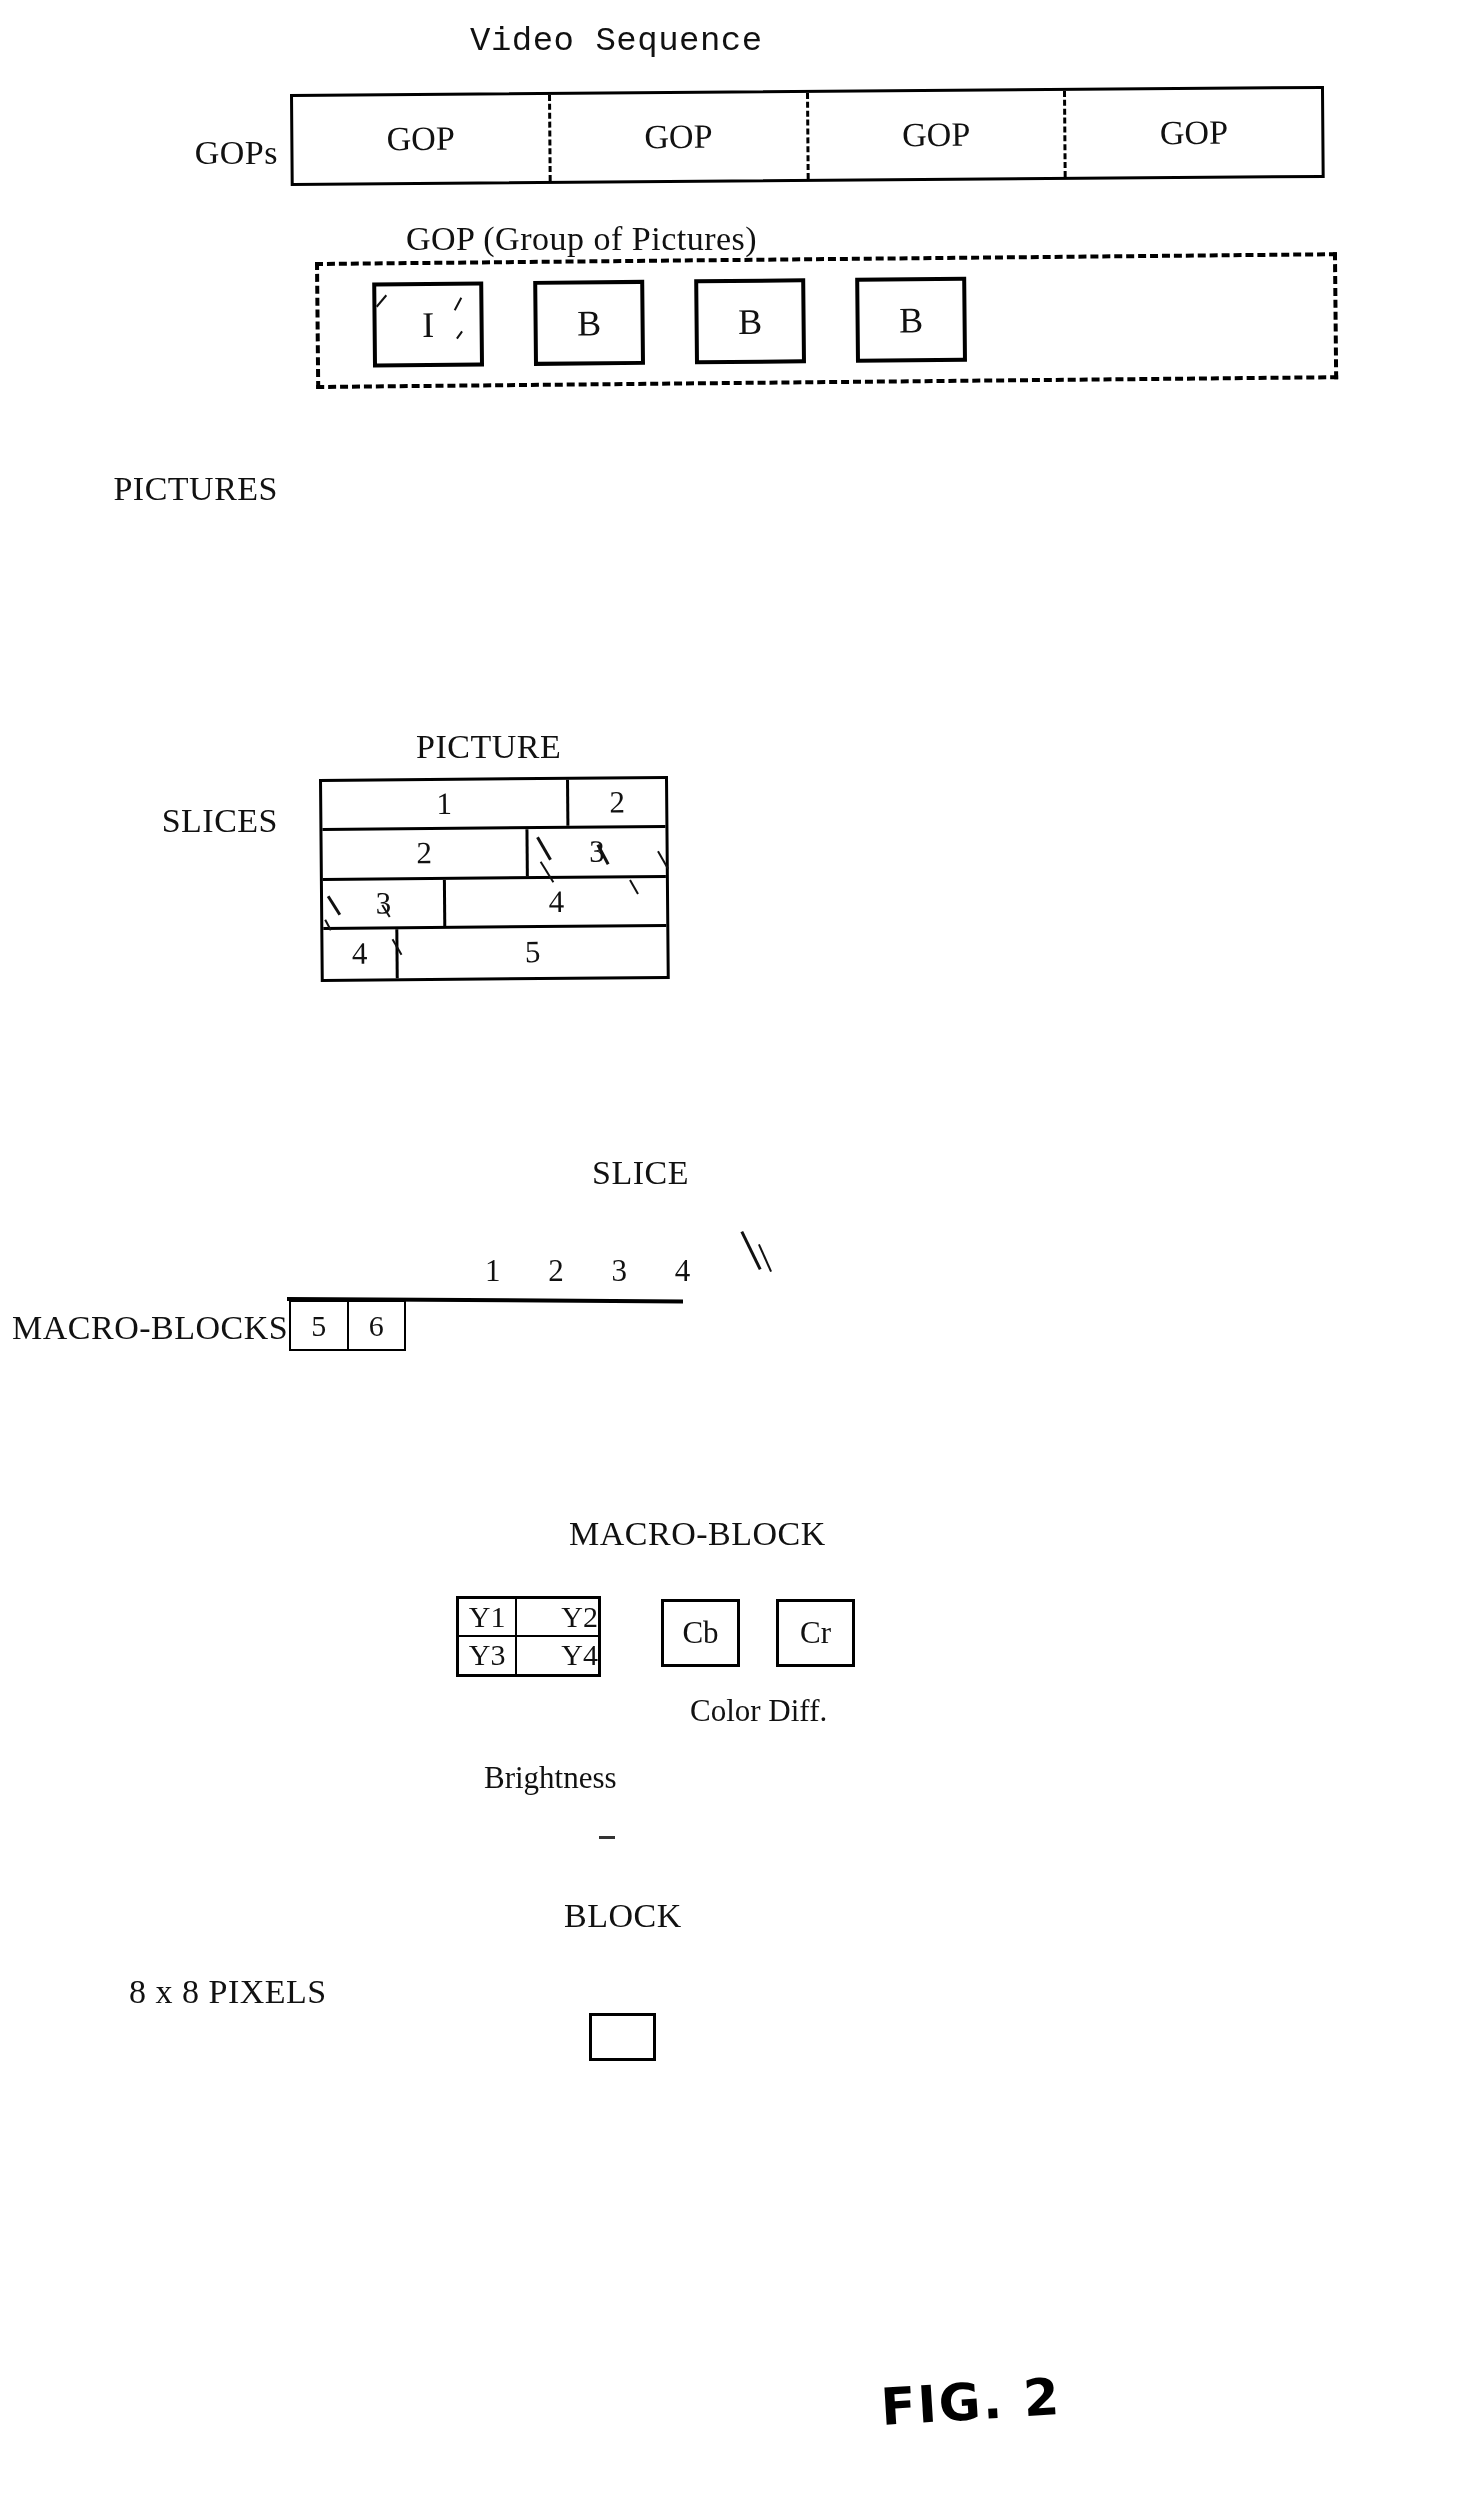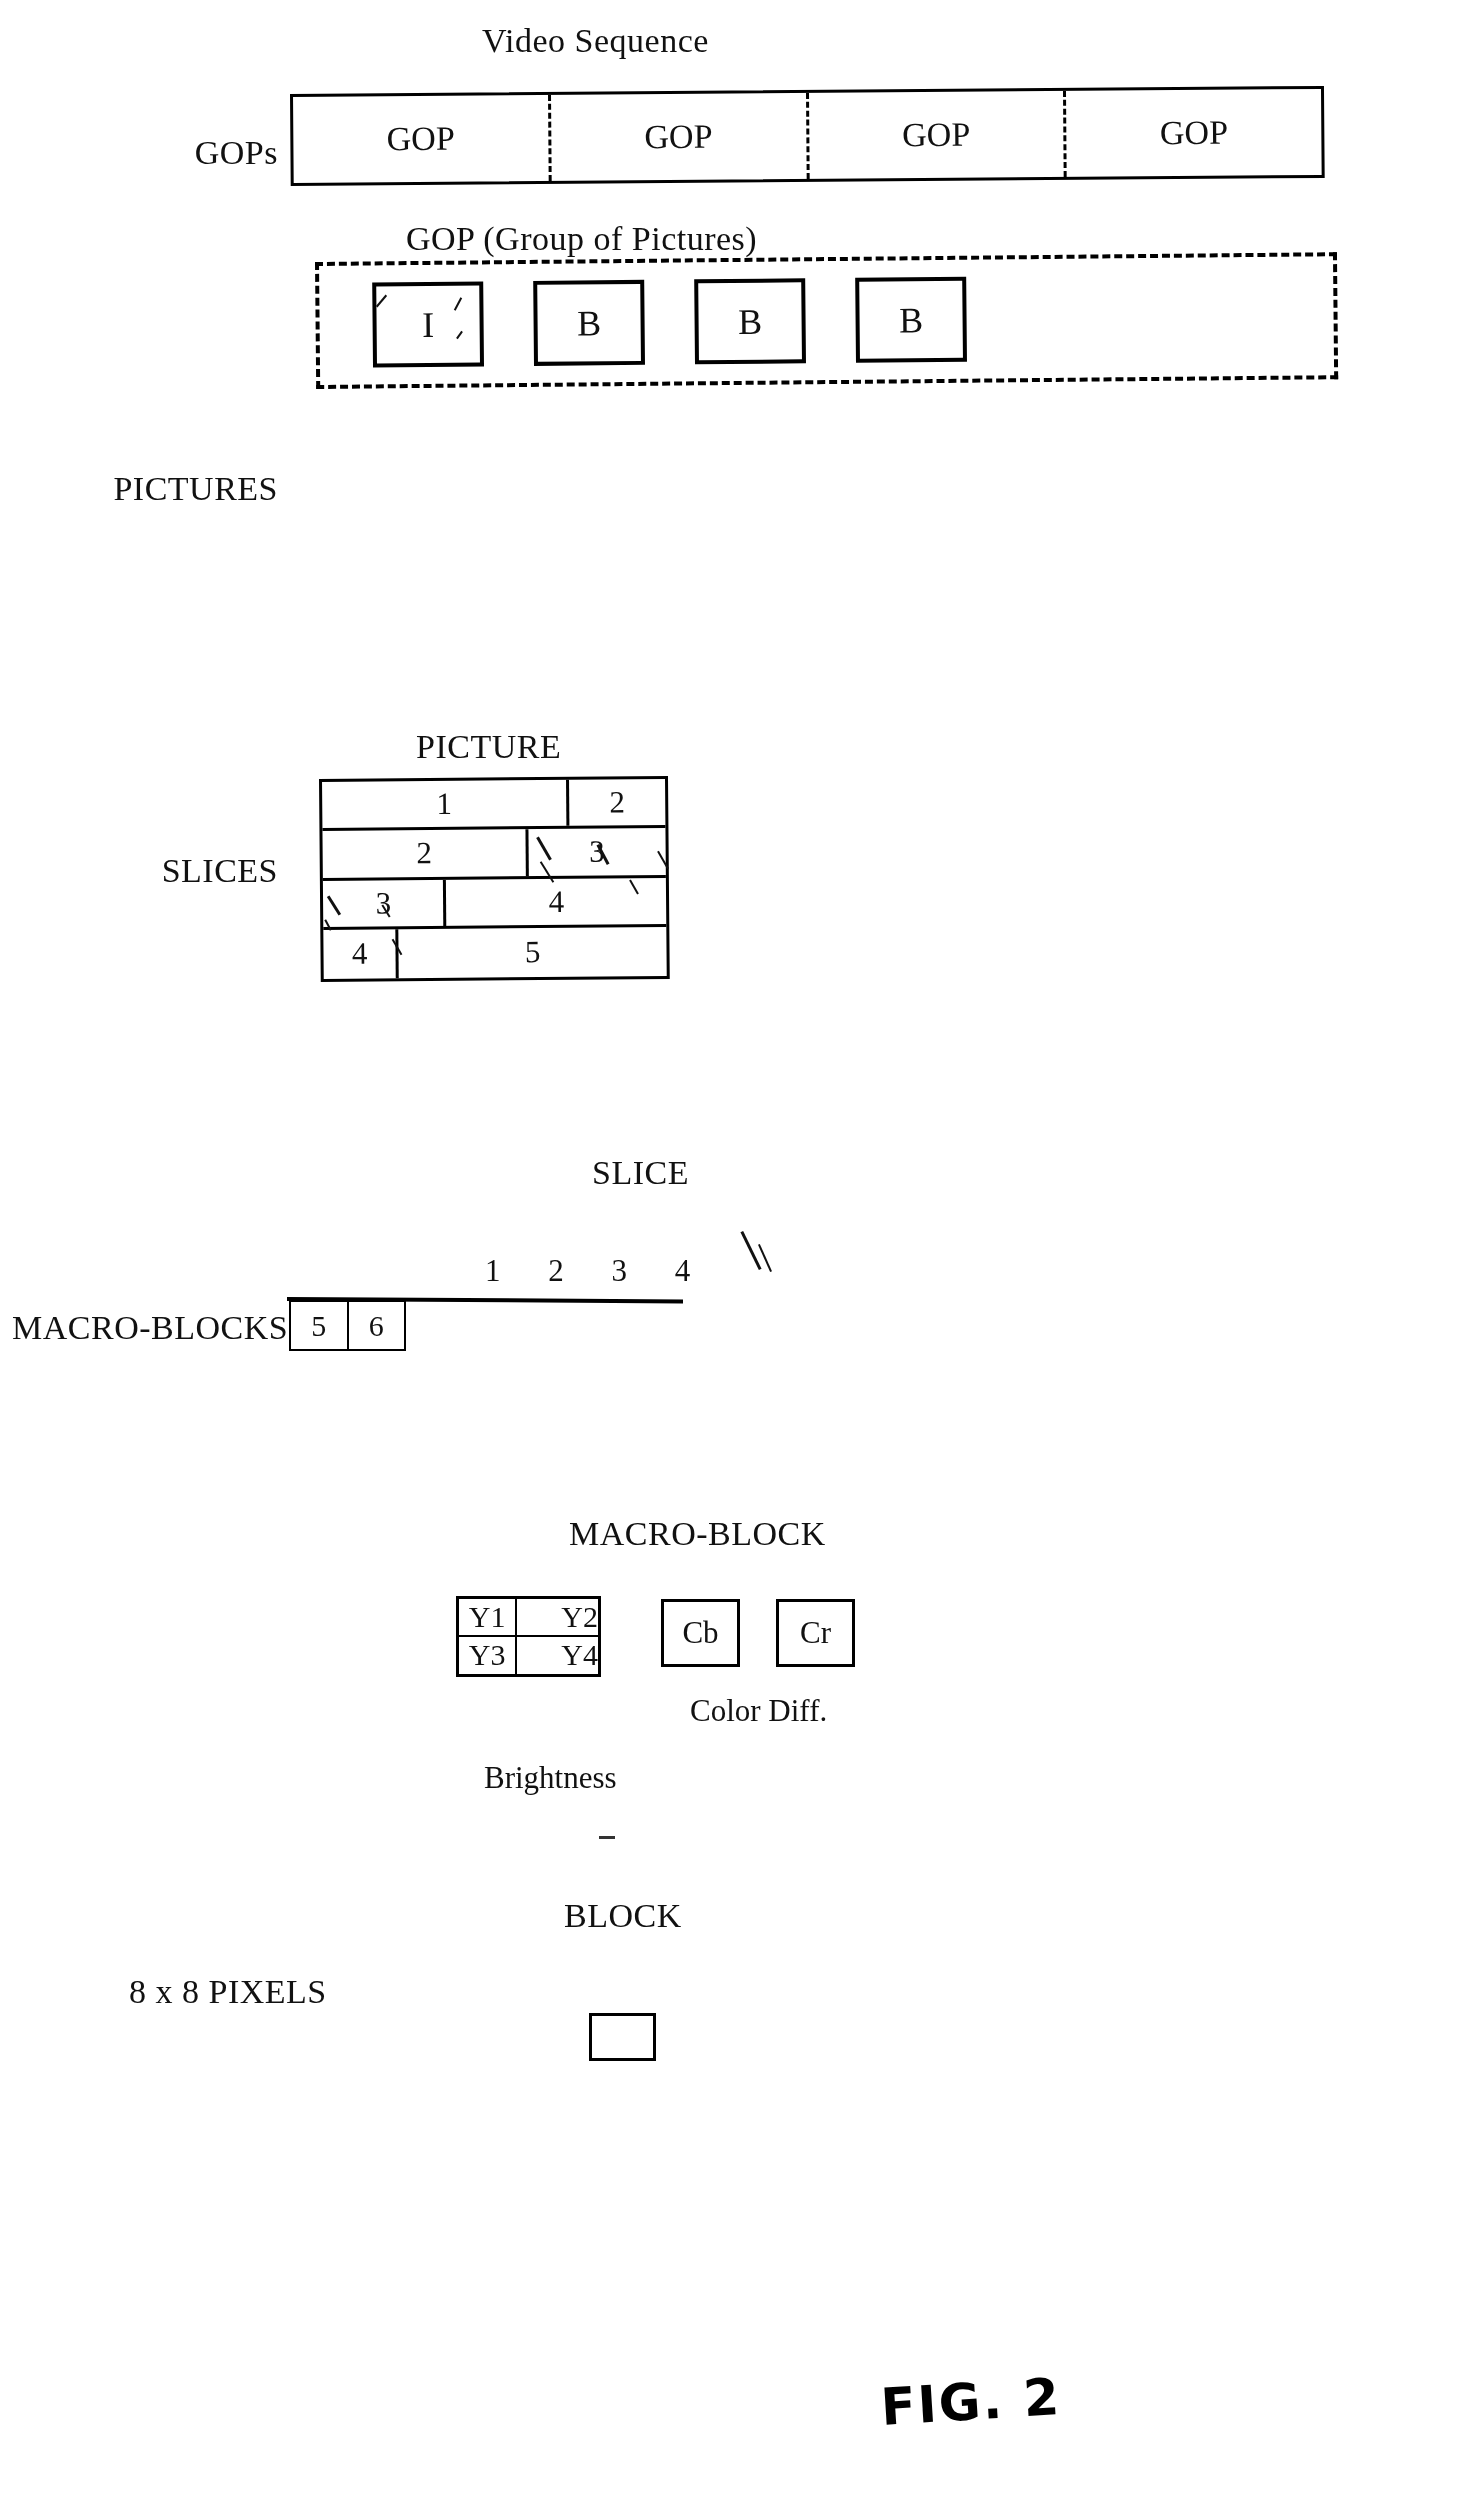--- a/index.html
+++ b/index.html
@@ -281,21 +281,21 @@
     transform: rotate(-3.5deg);
     transform-origin: left center;
     white-space: nowrap;
   }
 </style>
 </head>
 <body>
 
 <div class="page">
 
-  <div class="section-title" style="left:482px; top:22px;">Video Sequence</div>
+  <div class="section-title" style="left:470px; top:22px;font-family:Liberation Mono, monospace;">Video Sequence</div>
 
   <div class="row-label" style="left:30px; top:134px; width:248px;">GOPs</div>
 
   <div class="gop-strip">
     <div class="gop-cell">GOP</div>
     <div class="gop-cell">GOP</div>
     <div class="gop-cell">GOP</div>
     <div class="gop-cell">GOP</div>
   </div>
 
@@ -309,21 +309,21 @@
     <div class="picture-frame">B</div>
     <div class="picture-frame">B</div>
   </div>
 
   <div class="pen-mark" style="left:374px; top:300px; width:15px; height:2px; transform:rotate(-50deg);"></div>
   <div class="pen-mark" style="left:451px; top:303px; width:14px; height:2px; transform:rotate(-62deg);"></div>
   <div class="pen-mark" style="left:455px; top:334px; width:9px; height:2px; transform:rotate(-55deg);"></div>
 
   <div class="section-title" style="left:416px; top:728px;">PICTURE</div>
 
-  <div class="row-label" style="left:30px; top:852px; width:248px;">SLICES</div>
+  <div class="row-label" style="left:30px; top:802px; width:248px;">SLICES</div>
 
   <div class="slices-grid">
     <div class="slice-board">
       <div class="slice-row">
         <div class="slice-cell" style="width:72%;">1</div>
         <div class="slice-cell" style="width:28%;">2</div>
       </div>
       <div class="slice-row">
         <div class="slice-cell" style="width:60%;">2</div>
         <div class="slice-cell" style="width:40%;">3</div>

